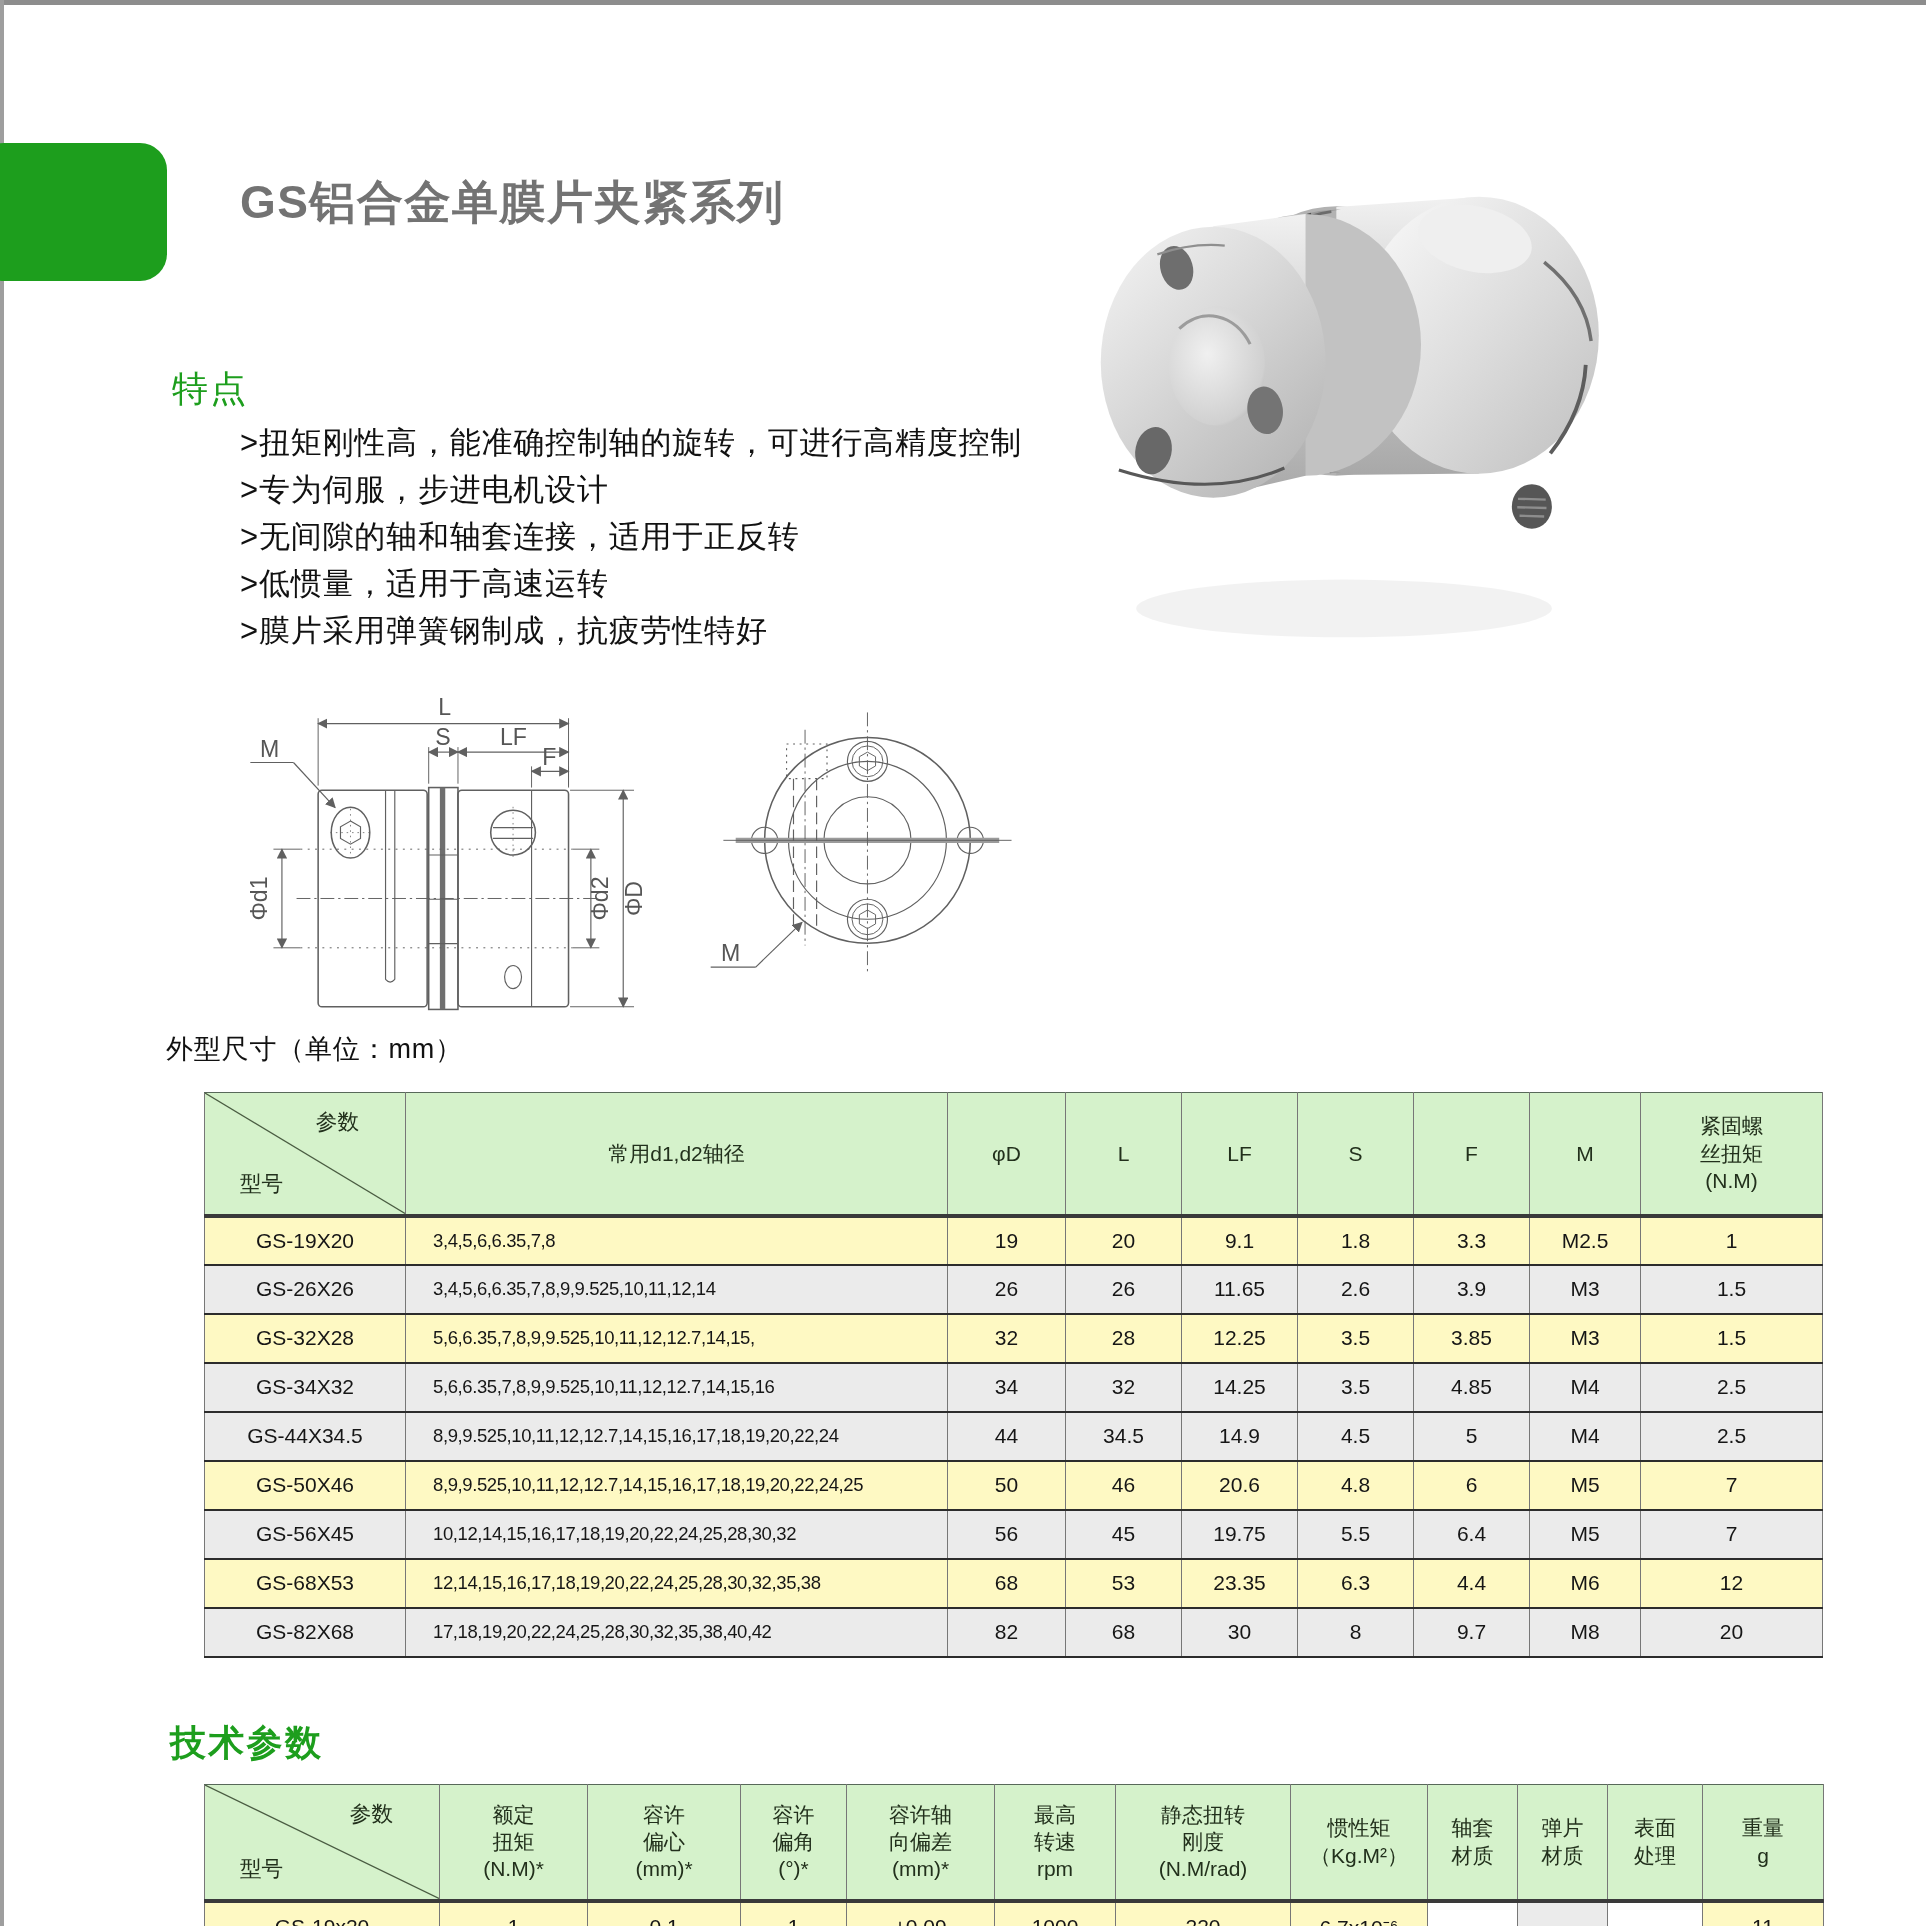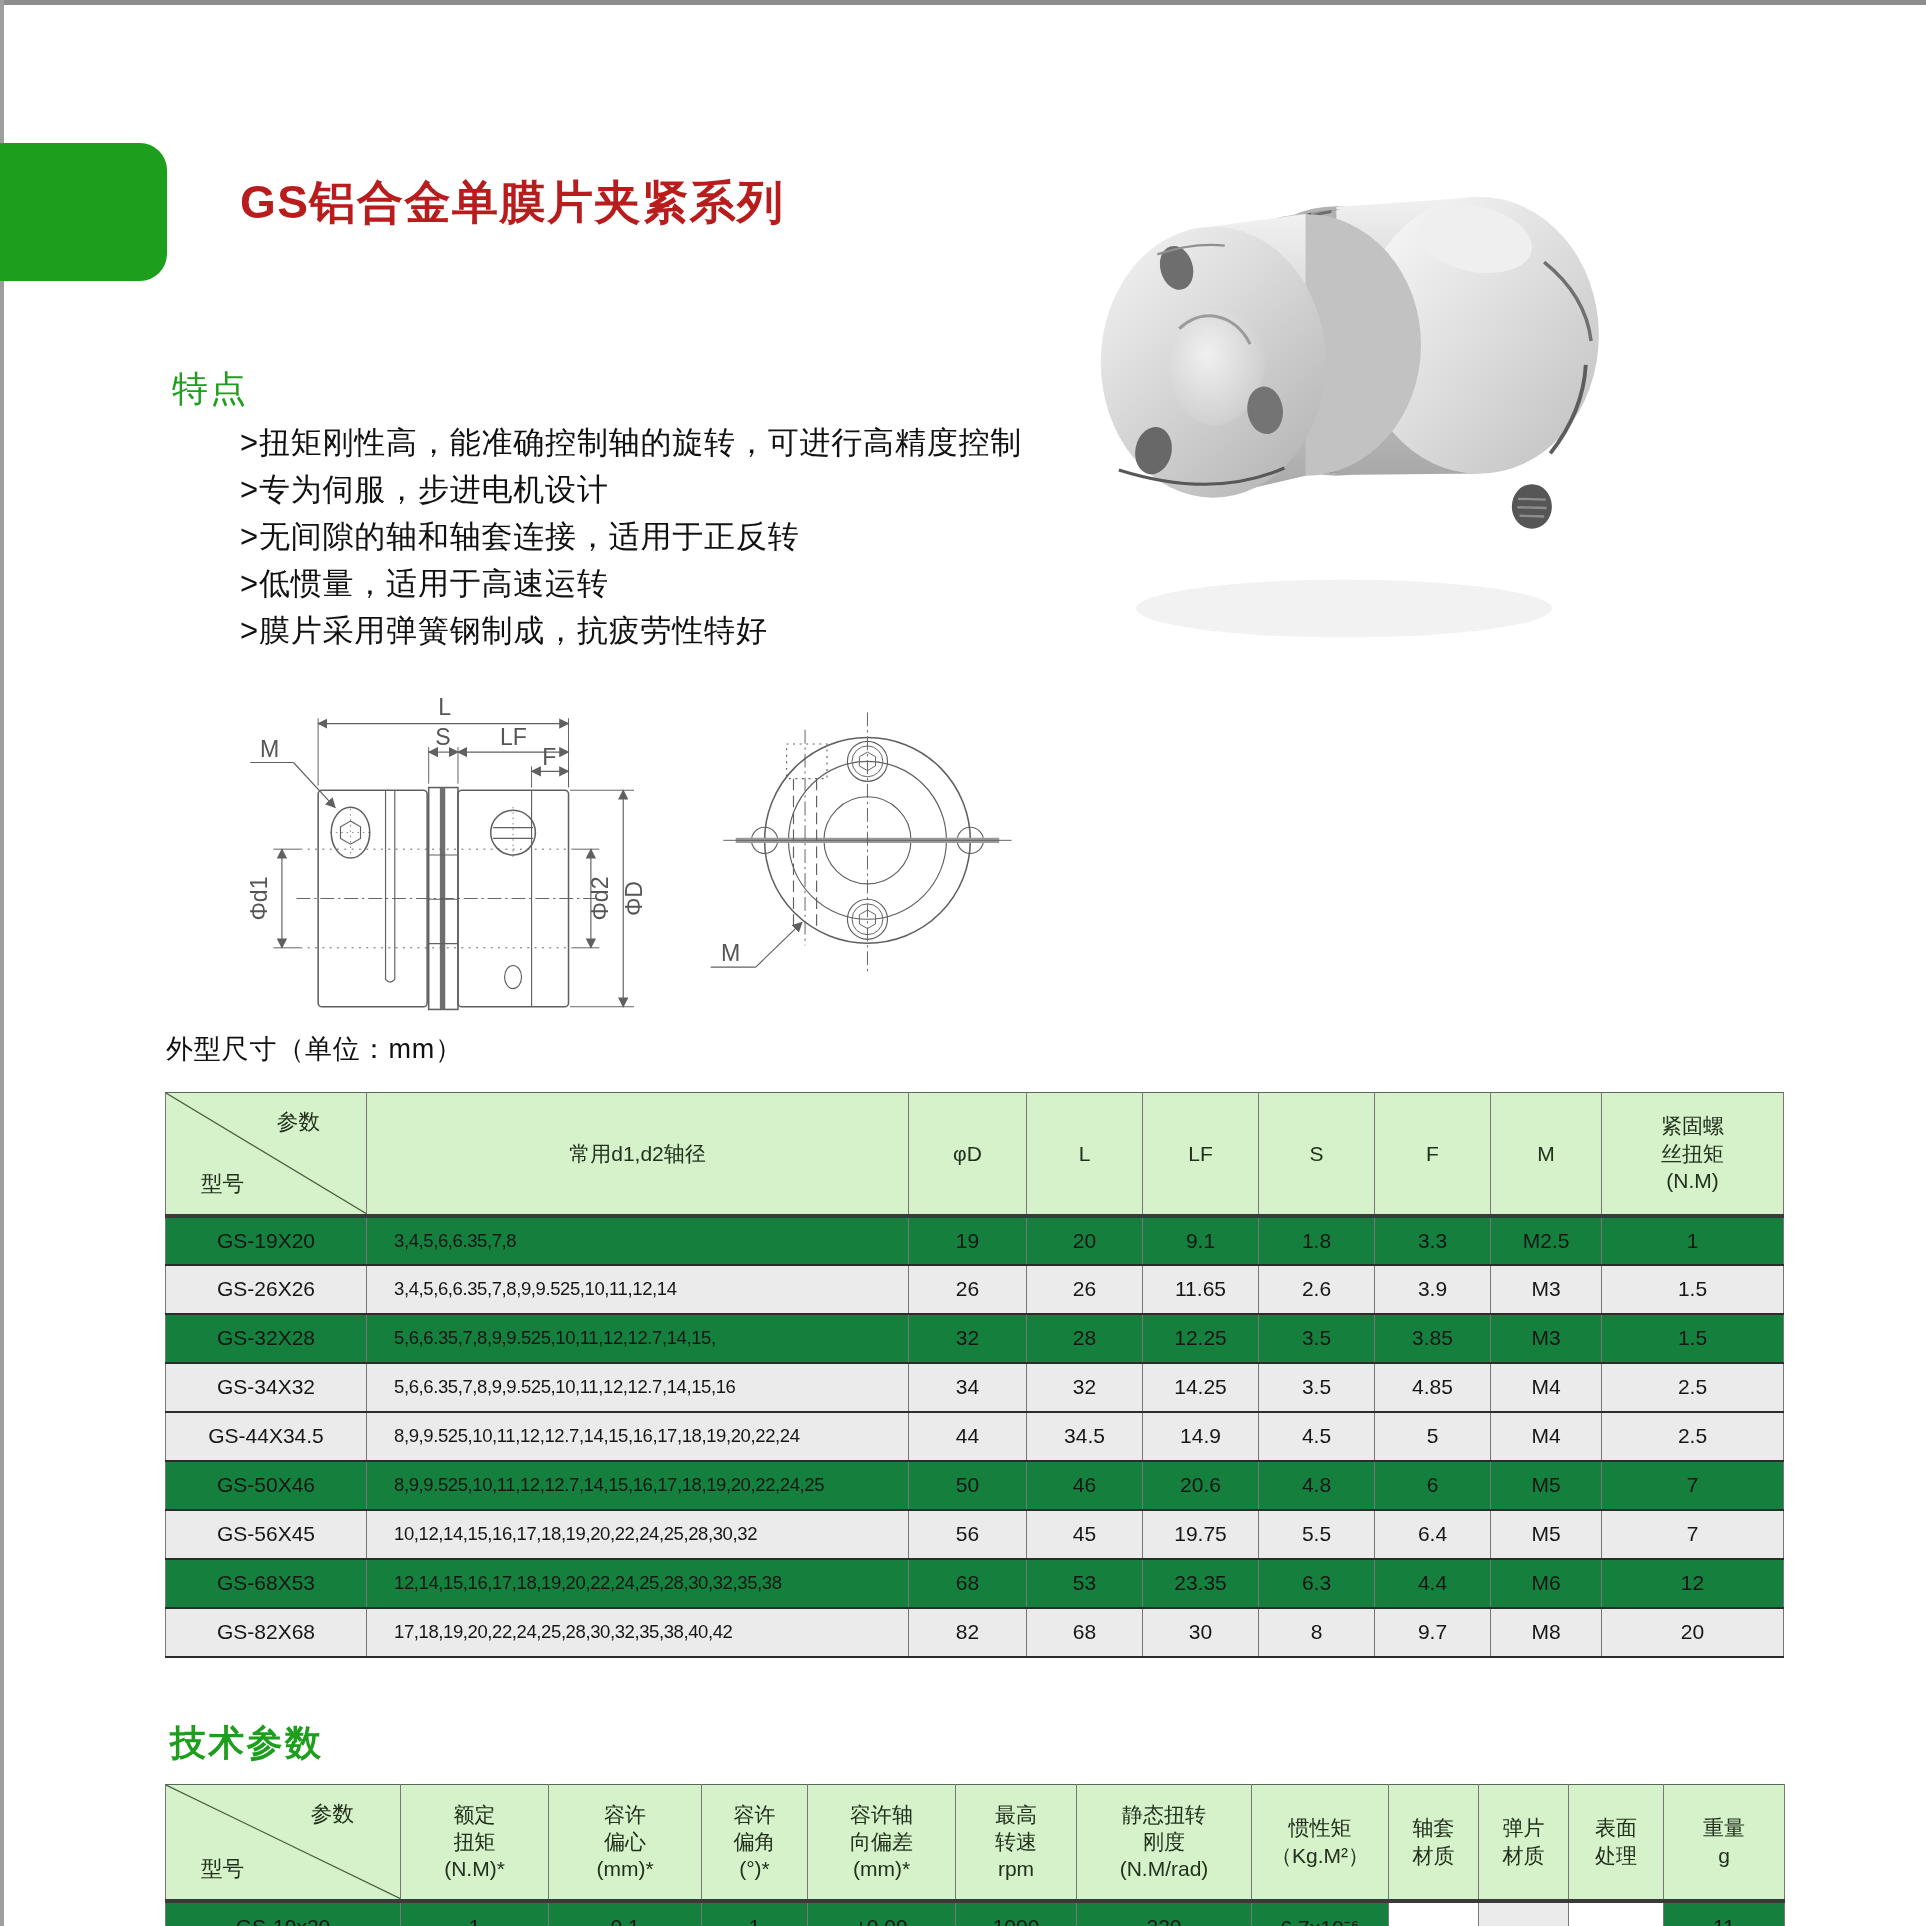--- a/index.html
+++ b/index.html
@@ -3,33 +3,33 @@
 <meta charset="utf-8">
 <style>
   html,body{margin:0;padding:0;background:#fff;}
   body{font-family:"Liberation Sans",sans-serif;color:#1a1a1a;}
   .page{position:relative;width:1939px;height:2649px;background:#ffffff;overflow:hidden;}
   
   .edge-top{position:absolute;left:0;top:0;width:100%;height:5.4px;background:#8d8d8d;}
   .edge-left{position:absolute;left:0;top:0;width:3.5px;height:2481px;background:#9e9e9e;}
 
   .green-block{position:absolute;left:-23px;top:143px;width:190px;height:138px;background:#1d9e1d;border-radius:27px;}
-  .title{position:absolute;left:240px;top:172px;font-size:46px;font-weight:700;letter-spacing:1.5px;color:#b91c1c;}
+  .title{position:absolute;left:240px;top:172px;font-size:46px;font-weight:700;letter-spacing:1.5px;color:#737373;}
 
   .features-heading{position:absolute;left:172px;top:365px;font-size:36px;font-weight:400;color:#1d9e1d;letter-spacing:2.3px;}
   .features{position:absolute;left:240px;top:419px;}
   .feature-item{font-size:31px;line-height:47px;color:#111;letter-spacing:0.8px;white-space:nowrap;}
 
   .photo{position:absolute;left:1090px;top:160px;width:535px;height:514px;}
   .drawing{position:absolute;left:181px;top:691px;width:886px;height:326px;}
 
   .dims-label{position:absolute;left:166px;top:1031px;font-size:27px;color:#111;letter-spacing:0.8px;}
   .tech-heading{position:absolute;left:170px;top:1719px;font-size:36px;font-weight:700;color:#1d9e1d;letter-spacing:2.3px;}
 
-  table{border-collapse:collapse;table-layout:fixed;background:#15803d;}
+  table{border-collapse:collapse;table-layout:fixed;background:#fef9c3;margin-left:39px;}
   .dtable{position:absolute;left:165px;top:1092px;width:1618px;}
   .ttable{position:absolute;left:165px;top:1784px;width:1618px;}
   th,td{border-left:1.2px solid #777;border-right:1.2px solid #777;text-align:center;vertical-align:middle;overflow:hidden;}
   thead th{background:#d5f2cb;color:#22301c;font-size:21px;font-weight:400;white-space:pre-line;line-height:1.3;border-bottom:4.6px solid #3a3a3a;border-top:1.9px solid #58695a;}
   tbody tr{border-bottom:2.7px solid #2c2c2c;}
   tbody td{font-size:21px;color:#161616;}
   tbody tr.alt td{background:#ebebeb;}
   .dtable thead tr{height:123px;}
   .dtable tbody tr{height:49px;}
   .ttable thead tr{height:116px;}

